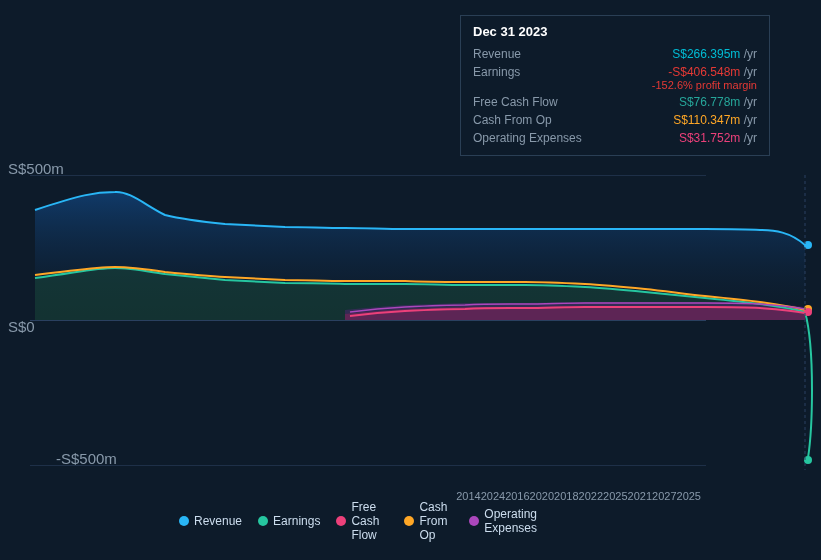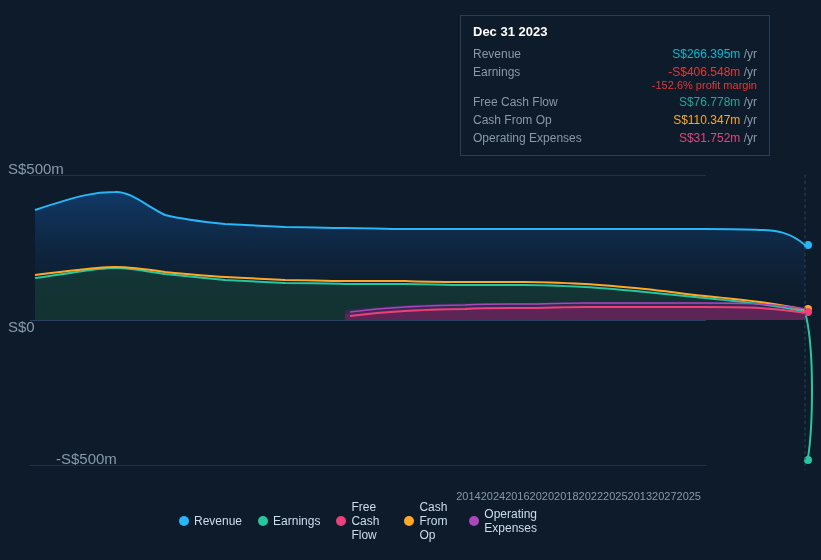--- a/index.html
+++ b/index.html
@@ -366,21 +366,21 @@
   </svg>
 
   <div style="position:absolute;bottom:58px;left:30px;right:15px;display:flex;justify-content:flex-end;">
     <span class="x-label">2014</span>
     <span class="x-label">2024</span>
     <span class="x-label">2016</span>
     <span class="x-label">2020</span>
     <span class="x-label">2018</span>
     <span class="x-label">2022</span>
     <span class="x-label">2025</span>
-    <span class="x-label">2013</span>
+    <span class="x-label">2021</span>
     <span class="x-label">2027</span>
     <span class="x-label">2025</span>
   </div>
 
   <div class="legend">
     <div class="legend-item">
       <div class="legend-dot" style="background:#29b6f6;"></div>
       <span class="legend-label">Revenue</span>
     </div>
     <div class="legend-item">

